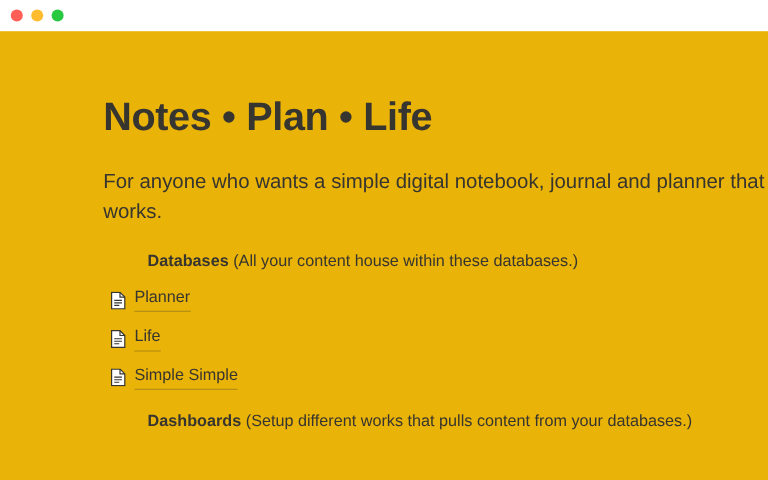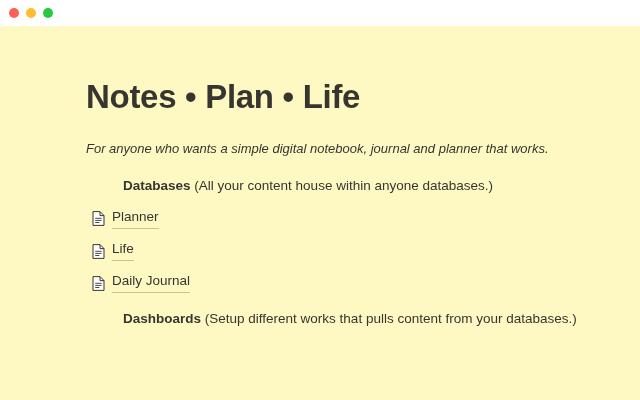--- a/index.html
+++ b/index.html
@@ -11,21 +11,21 @@
     width: 640px;
     height: 400px;
     overflow: hidden;
     font-family: "Liberation Sans", sans-serif;
     color: #37352f;
   }
   .window {
     width: 640px;
     height: 400px;
     position: relative;
-    background: #fef9c3;
+    background: #eab308;
   }
   .titlebar {
     height: 26px;
     display: flex;
     align-items: center;
     padding-left: 9px;
     background: #ffffff;
   }
   .traffic-lights {
     display: flex;
@@ -47,25 +47,24 @@
   }
   .page-title {
     font-size: 33px;
     font-weight: bold;
     letter-spacing: -0.3px;
     line-height: 1.18;
     margin: 0 0 22px 0;
     color: #37352f;
   }
   .intro {
-    font-size: 13px;
+    font-size: 17px;
     line-height: 1.5;
     margin: 0 0 18px 0;
     color: #37352f;
-    font-style: italic;
   }
   .section-line {
     font-size: 13.5px;
     line-height: 1.5;
     margin: 0 0 10px 0;
     color: #37352f;
   }
   .section-line .strong {
     font-weight: bold;
     padding-left: 37px;
@@ -114,21 +113,21 @@
   </div>
 
   <div class="content">
 
     <h1 class="page-title">Notes • Plan • Life</h1>
 
     <p class="intro">For anyone who wants a simple digital notebook, journal and planner that works.</p>
 
     <p class="section-line">
       <span class="strong">Databases</span>
-      <span class="note">(All your content house within anyone databases.)</span>
+      <span class="note">(All your content house within these databases.)</span>
     </p>
 
     <div class="link-row">
       <span class="doc-icon">
         <svg viewBox="0 0 13 15" width="13" height="15" xmlns="http://www.w3.org/2000/svg">
           <path d="M1 0.6 H8 L12 4.6 V14.4 H1 Z" fill="#ffffff" stroke="#37352f" stroke-width="1"></path>
           <path d="M8 0.6 V4.6 H12" fill="none" stroke="#37352f" stroke-width="1"></path>
           <path d="M3.2 7.3 H9.6 M3.2 9.4 H9.6 M3.2 11.5 H7.4" stroke="#37352f" stroke-width="0.9"></path>
         </svg>
       </span>
@@ -147,21 +146,21 @@
     </div>
 
     <div class="link-row">
       <span class="doc-icon">
         <svg viewBox="0 0 13 15" width="13" height="15" xmlns="http://www.w3.org/2000/svg">
           <path d="M1 0.6 H8 L12 4.6 V14.4 H1 Z" fill="#ffffff" stroke="#37352f" stroke-width="1"></path>
           <path d="M8 0.6 V4.6 H12" fill="none" stroke="#37352f" stroke-width="1"></path>
           <path d="M3.2 7.3 H9.6 M3.2 9.4 H9.6 M3.2 11.5 H7.4" stroke="#37352f" stroke-width="0.9"></path>
         </svg>
       </span>
-      <span class="label">Daily Journal</span>
+      <span class="label">Simple Simple</span>
     </div>
 
     <p class="section-line group-gap">
       <span class="strong">Dashboards</span>
       <span class="note">(Setup different works that pulls content from your databases.)</span>
     </p>
 
 
   </div>
 </div>

